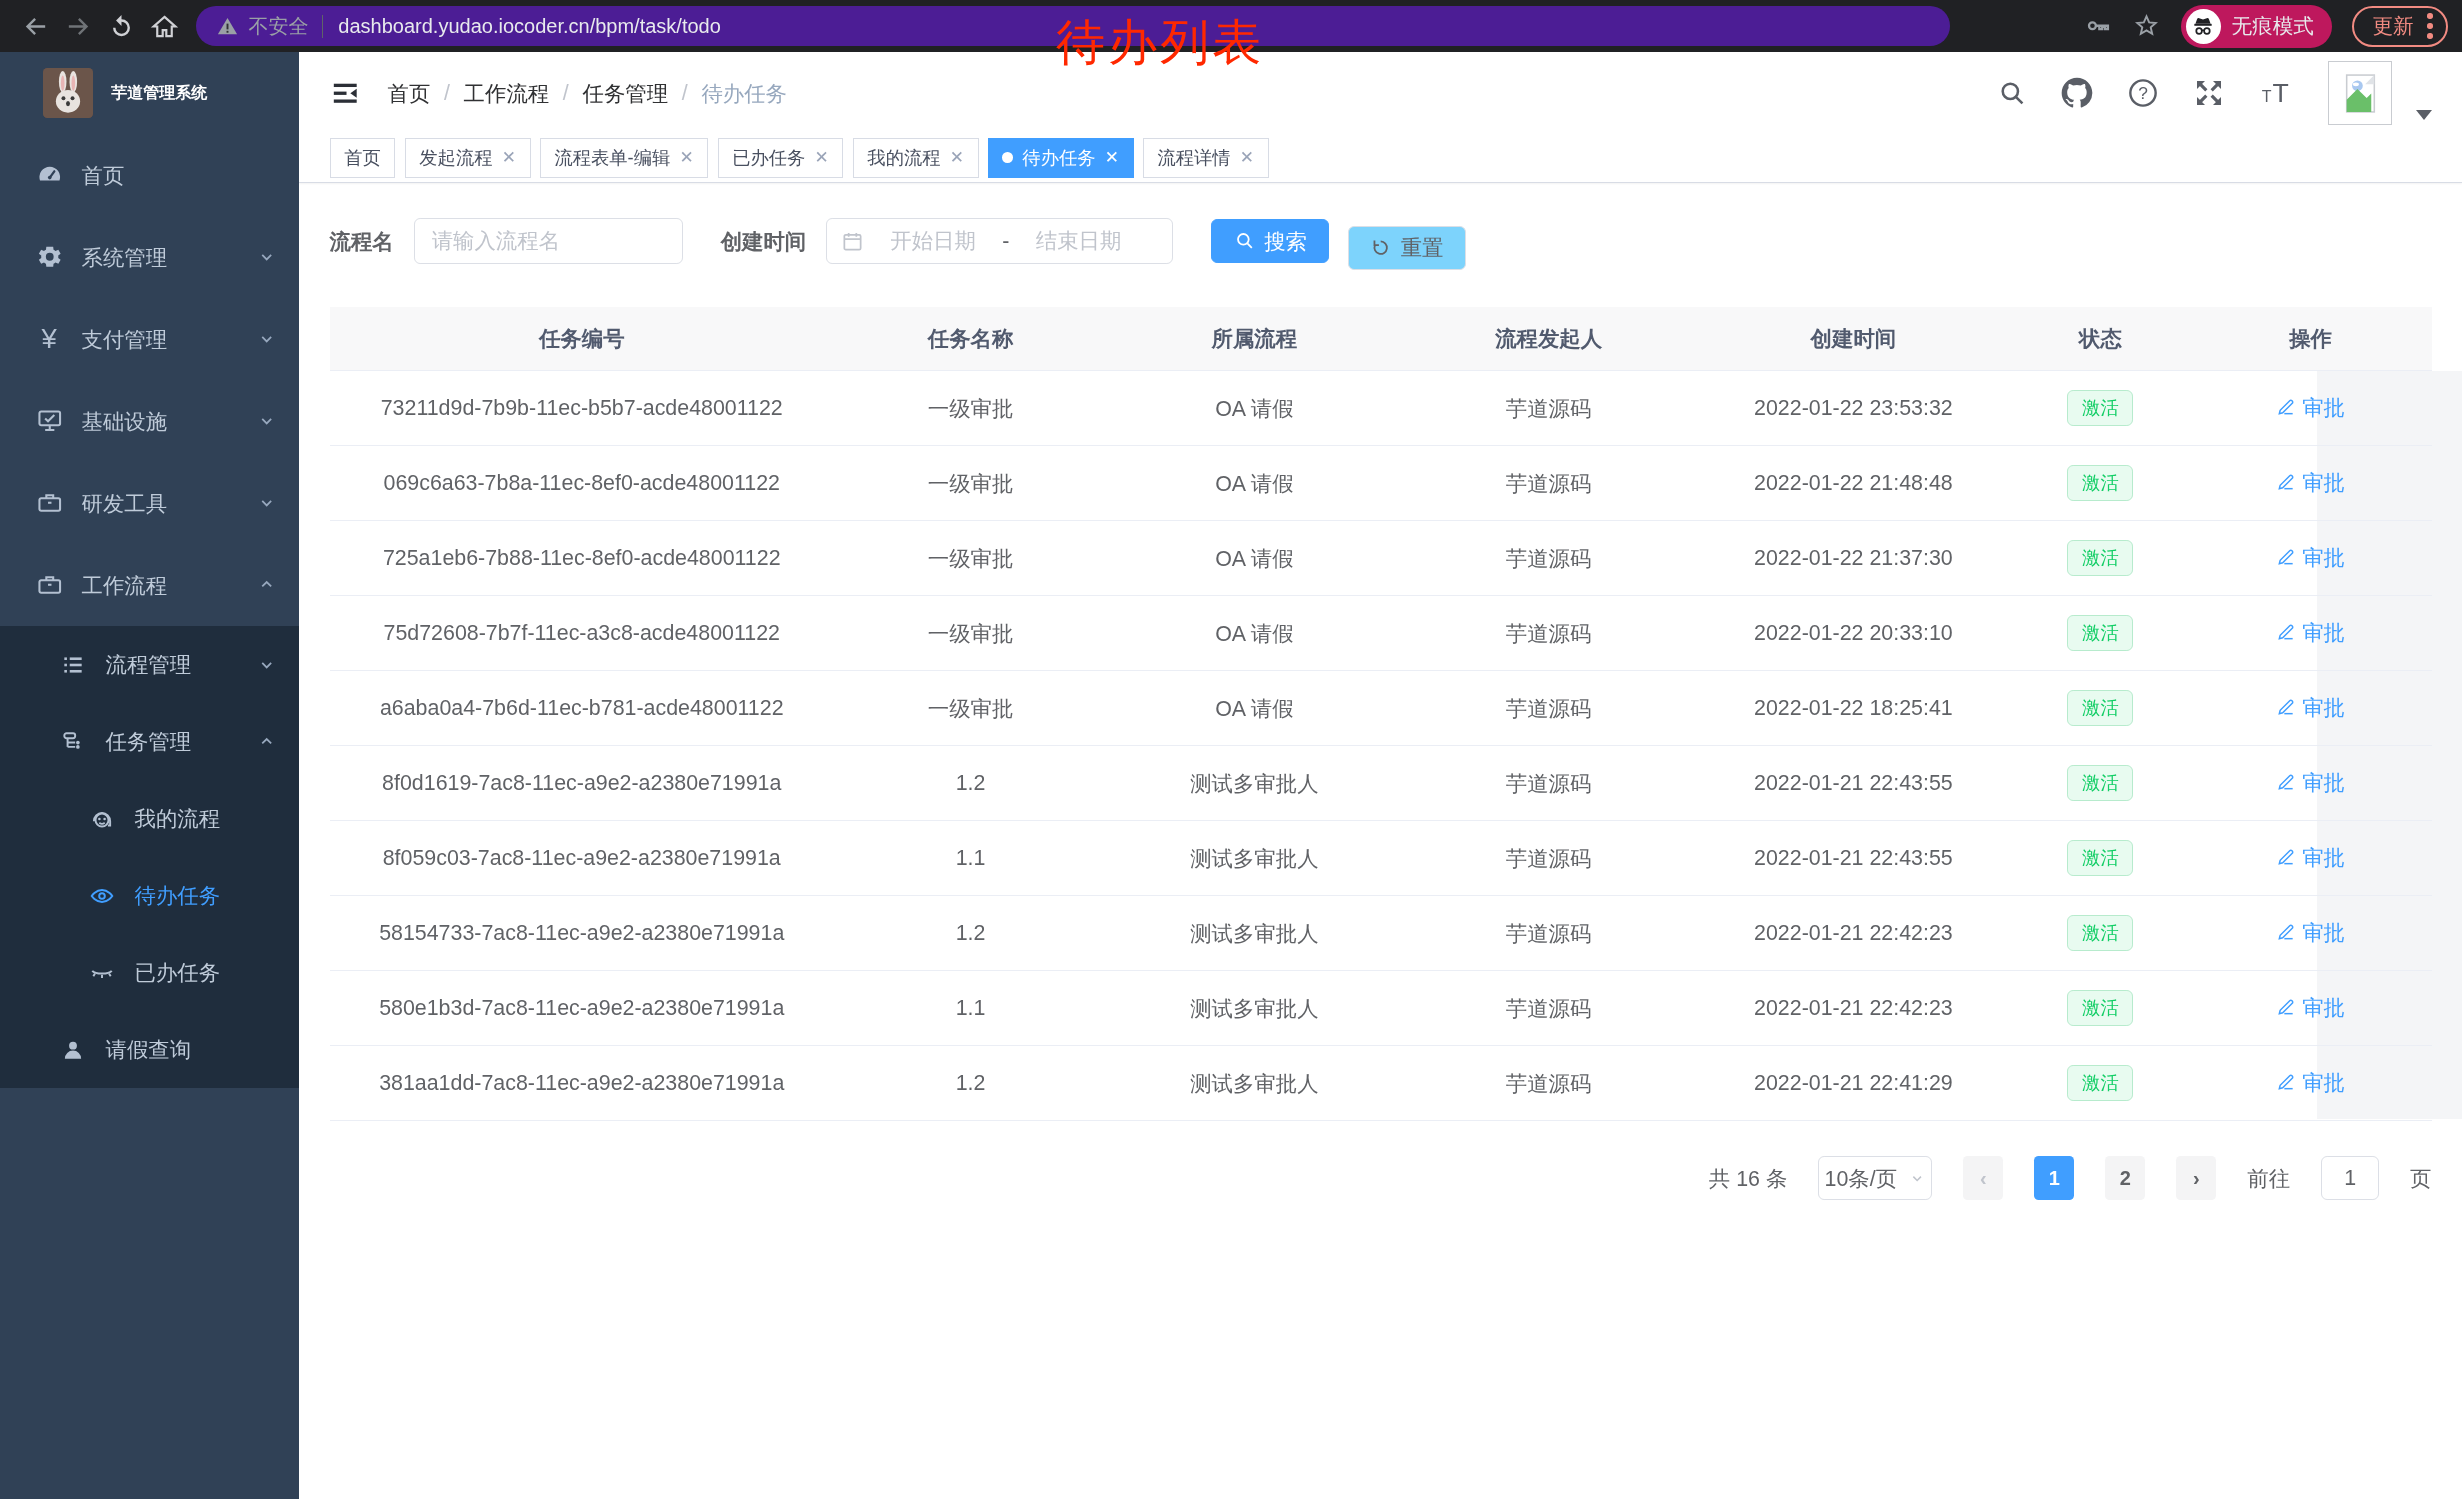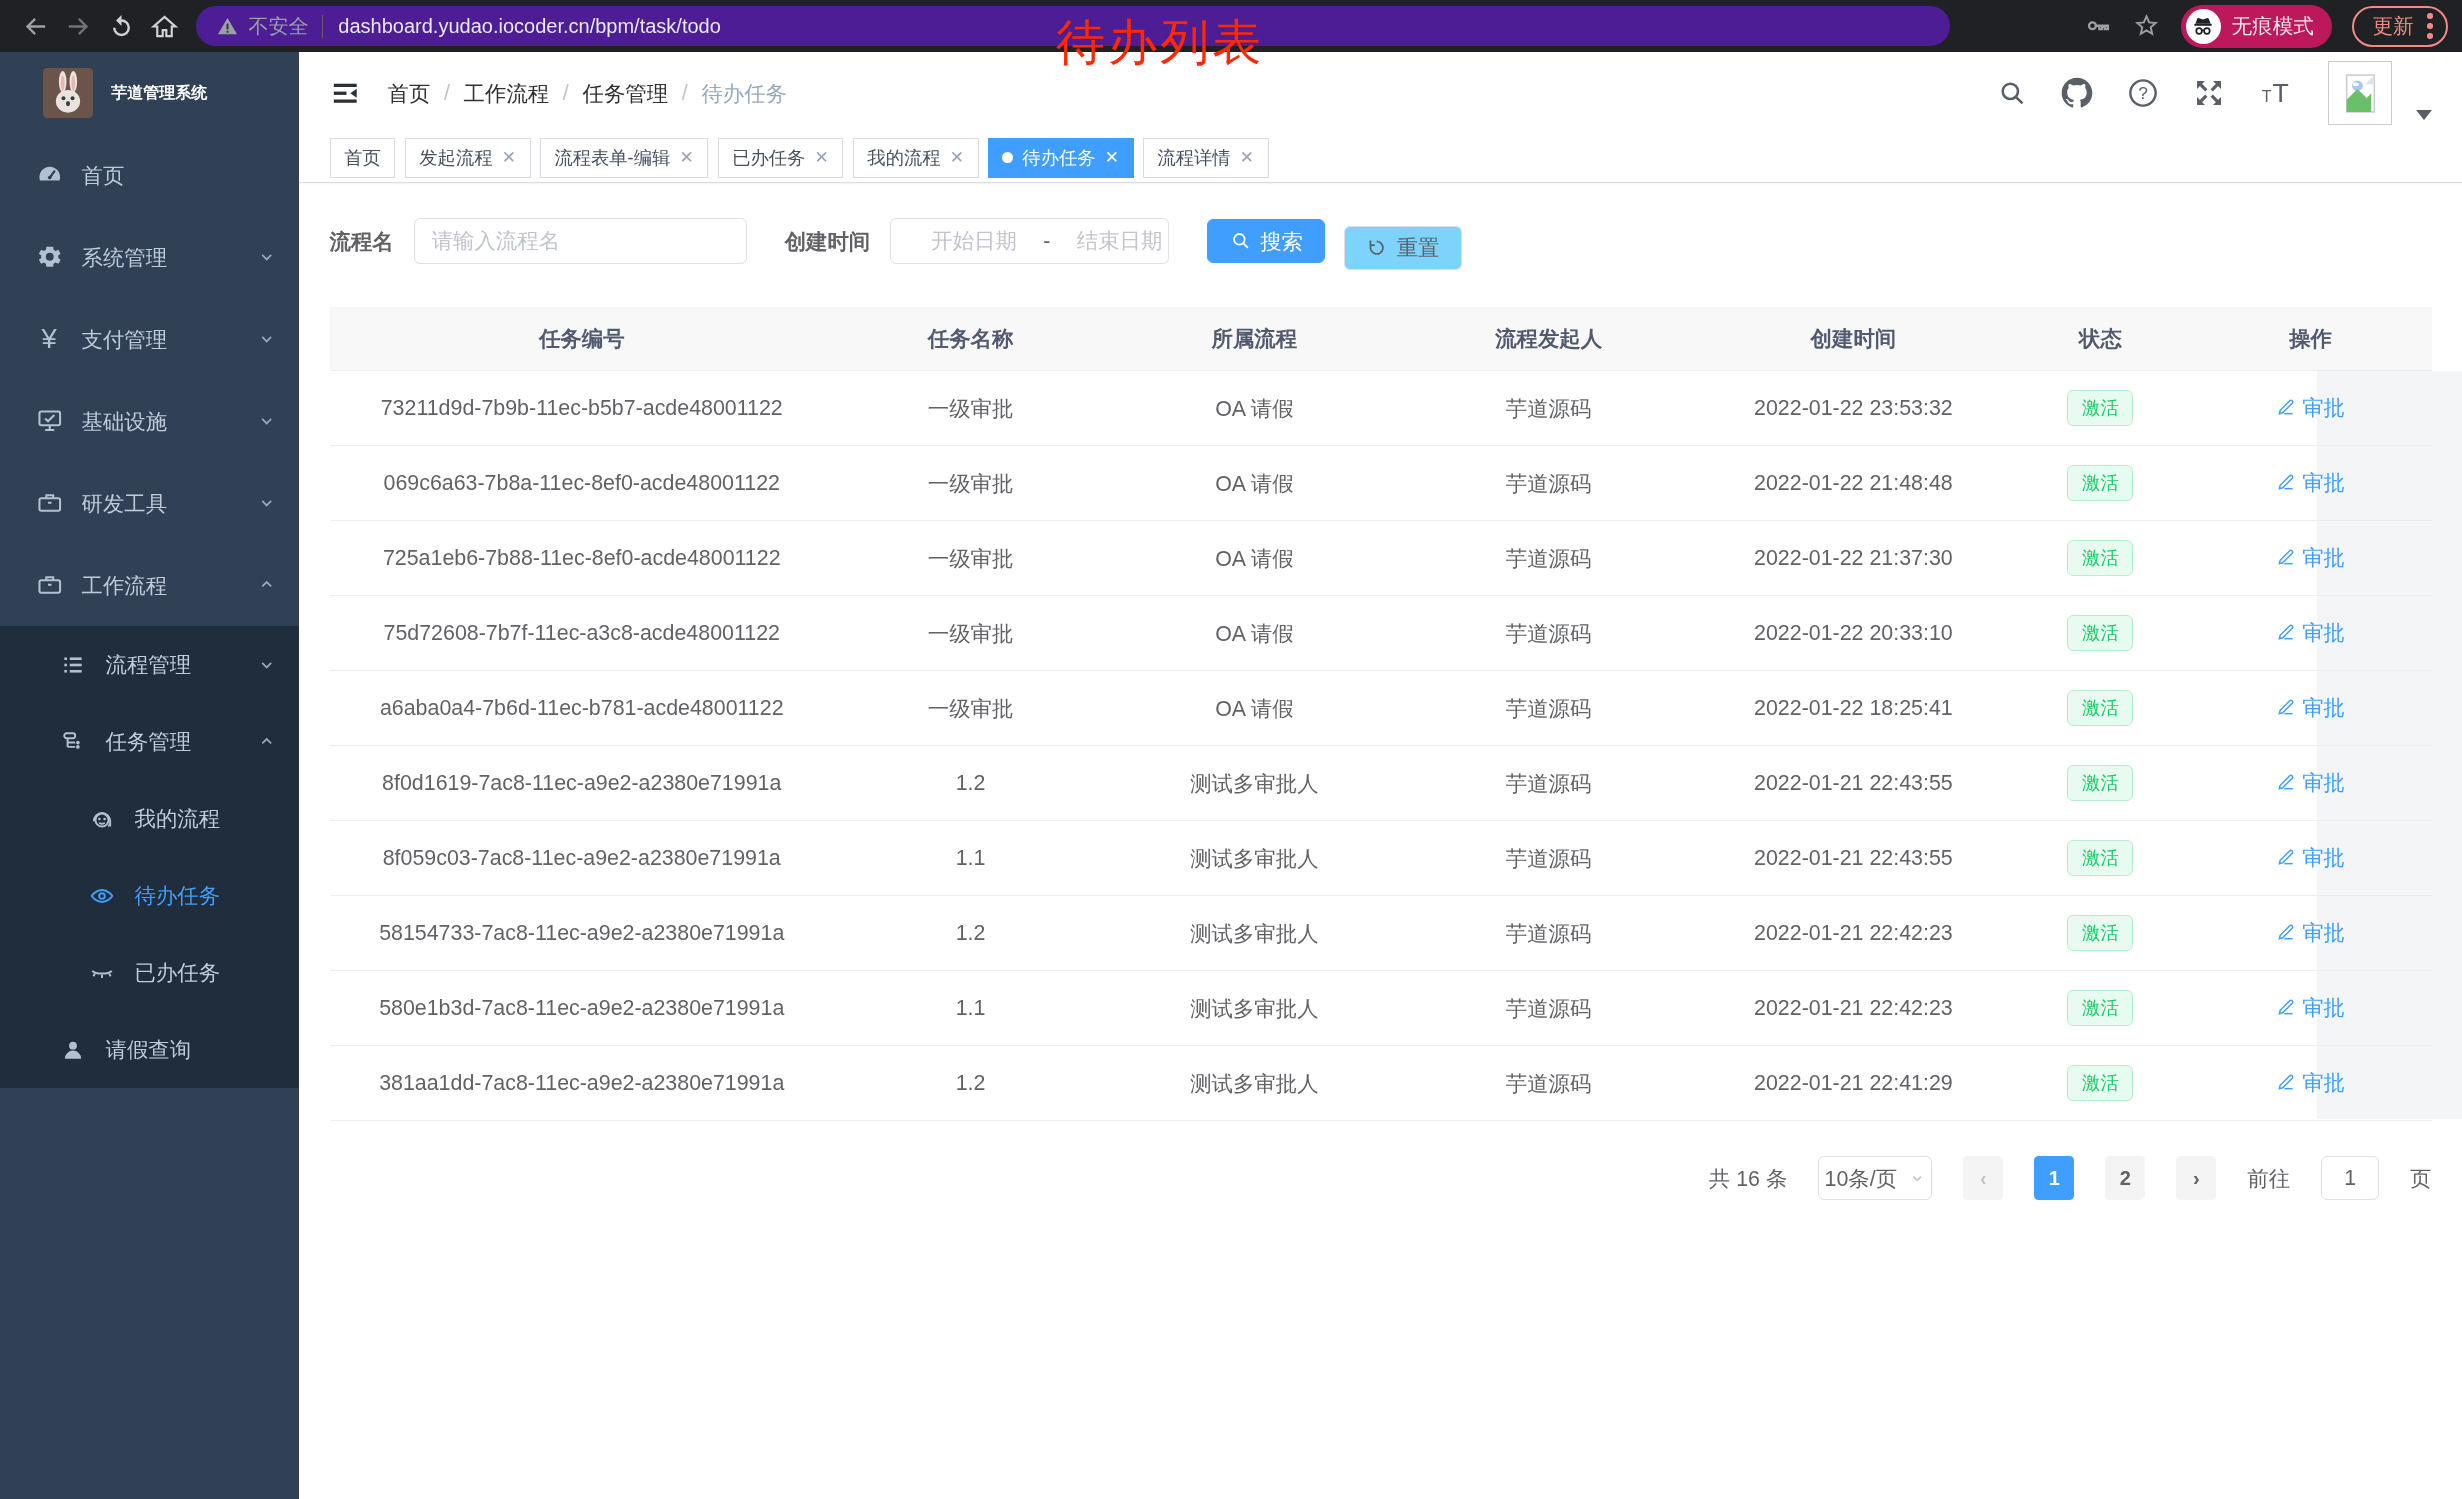--- a/index.html
+++ b/index.html
@@ -74,26 +74,26 @@
   .tag .x { color:#9aa4b8; font-size:17px; }
   .tag.active { background:#409eff; border-color:#409eff; color:#fff; }
   .tag.active .x { color:#fff; }
   .tag-dot { width:10.7px; height:10.7px; border-radius:50%; background:#fff; }
 
   
   .content { position:absolute; left:299px; top:184px; width:2163px; height:1316px; background:#fff;
     padding:34px 30.5px 0 30.5px; }
   .filter-row { display:flex; align-items:center; height:46px; margin-bottom:43px; }
   .f-label { font-size:21.4px; font-weight:bold; color:#606266; margin-right:20px; }
-  .f-input { width:333px; height:46px; border:0.8px solid #dcdfe6; border-radius:6.1px; display:flex;
+  .f-input { width:269px; height:46px; border:0.8px solid #dcdfe6; border-radius:6.1px; display:flex;
     align-items:center; padding:16px 17px; margin-right:38px;justify-content:flex-end; }
   .f-input input { border:none; outline:none; width:100%; font-size:21.4px; color:#606266;
     font-family:inherit; background:transparent; }
   .f-input input::placeholder { color:#c0c4cc; }
-  .date-box { width:279px; height:46px; border:0.8px solid #dcdfe6; border-radius:6.1px; display:flex;
+  .date-box { width:347px; height:46px; border:0.8px solid #dcdfe6; border-radius:6.1px; display:flex;
     align-items:center; padding:0 13.7px; gap:12.2px; margin-right:38px; }
   .date-box input { border:none; outline:none; width:114px; font-size:21.4px; color:#606266;
     font-family:inherit; text-align:center; background:transparent; }
   .date-box input::placeholder { color:#c0c4cc; }
   .range-sep { color:#606266; font-size:21.4px; }
   .btn { height:44px; border-radius:6.1px; display:flex; align-items:center; justify-content:center;
     gap:9.2px; font-size:21.4px; cursor:pointer; padding:0 21.4px; }
   .btn-primary { background:#409eff; color:#fff; border:0.8px solid #409eff; margin-right:18.3px;justify-content:space-between; }
   .btn-plain { background:#7dd3fc; color:#606266; border:0.8px solid #dcdfe6;margin-top:13px; }
 

